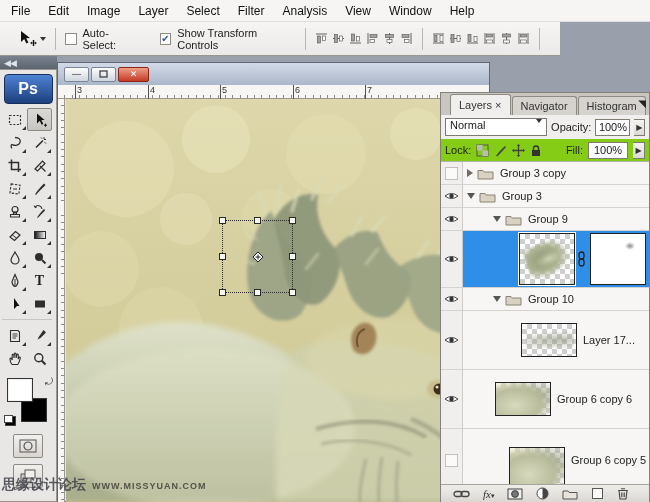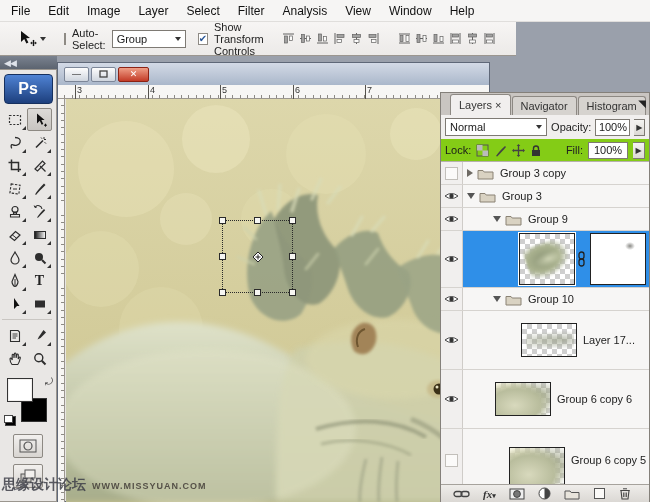--- a/index.html
+++ b/index.html
@@ -6,21 +6,21 @@
   html,body { width:650px; height:502px; overflow:hidden; }
   body { font-family:"Liberation Sans","DejaVu Sans",sans-serif; font-size:11px; color:#1a1a1a; background:#9aa0ab; }
   .abs { position:absolute; }
   #stage { position:relative; width:650px; height:502px; background:#9aa0ab; overflow:hidden; }
 
   
   #menubar { left:0; top:0; width:650px; height:22px; background:#f6f5f4; border-bottom:1px solid #e0dedc; display:flex; align-items:center; padding-left:2px; }
   .menu-item { padding:11px 9px; font-size:12px; color:#111; cursor:default; }
 
   
-  #optionsbar { left:0; top:22px; width:516px; height:34px; background:linear-gradient(#f7f5f4,#eceae8); border-bottom:1px solid #9b968f; display:flex; align-items:center; gap:6px; padding:0 17px; }
+  #optionsbar { left:0; top:22px; width:560px; height:34px; background:linear-gradient(#f7f5f4,#eceae8); border-bottom:1px solid #9b968f; display:flex; align-items:center; gap:6px; padding:0 17px; }
   .vsep { width:1px; height:22px; background:#b9b5b0; margin:0 3px; }
   .tool-chip { display:flex; align-items:center; gap:3px; }
   .dd-arrow { width:0; height:0; border-left:3px solid transparent; border-right:3px solid transparent; border-top:4px solid #333; }
   .checkbox { width:12px; height:12px; background:#fff; border:1px solid #8e8a84; display:inline-flex; align-items:center; justify-content:center; font-size:10px; color:#2b5797; line-height:1; }
   .opt-label { font-size:11px; color:#222; }
   .dropdown { background:#fff; border:1px solid #7e7a74; height:18px; min-width:74px; display:flex; align-items:center; justify-content:space-between; padding:0 4px; font-size:11px; }
   .align-icons { display:flex; gap:4px; align-items:center; }
   .ai { opacity:.75; }
 
   
@@ -65,21 +65,21 @@
   #wm-cn { font-size:14px; color:#3f4049; opacity:.85; font-weight:bold; }
   #wm-url { font-size:9px; color:#4a453e; letter-spacing:1px; opacity:.9; font-weight:bold; }
 
   
   #layers-panel { left:440px; top:92px; width:210px; height:410px; background:#eceae8; border:1px solid #84807a; z-index:5; }
   #panel-tabs { height:22px; background:#c9c5c1; display:flex; align-items:flex-end; padding-left:9px; position:relative; }
   .ptab { height:19px; padding:0 8px; font-size:11px; display:flex; align-items:center; border:1px solid #8d8983; border-bottom:none; border-radius:3px 3px 0 0; background:#d6d3cf; color:#333; margin-right:1px; }
   .ptab.active { background:#f1efee; height:21px; }
   #panel-menu-arrow { position:absolute; right:3px; top:5px; font-size:10px; color:#222; }
   #blend-row { height:24px; display:flex; align-items:center; gap:4px; padding:0 4px; background:#f1efee; }
-  #blend-select { background:#fff; border:1px solid #7e7a74; height:18px; width:116px; display:flex; align-items:center; justify-content:space-between; padding:8px 4px; }
+  #blend-select { background:#fff; border:1px solid #7e7a74; height:18px; width:116px; display:flex; align-items:flex-start; justify-content:space-between; padding:0 4px; }
   .spin-label { font-size:11px; color:#222; margin-left:auto; }
   .spin-box { background:#fff; border:1px solid #7e7a74; height:17px; width:40px; display:flex; align-items:center; justify-content:center; font-size:11px; }
   .spin-arrow { width:12px; height:17px; border:1px solid #7e7a74; border-left:none; background:linear-gradient(#f5f4f2,#dcd9d5); display:flex; align-items:center; justify-content:center; font-size:8px; color:#333; }
   #lock-row { height:23px; display:flex; align-items:center; gap:5px; padding:0 4px; background:#84cc16; border-bottom:1px solid #b5b1ac; }
   #layer-list { position:relative; height:322px; background:#f7f6f5; overflow:hidden; }
   .lrow { display:flex; align-items:center; border-bottom:1px solid #d6d3cf; position:relative; }
   .lrow.small { height:23px; }
   .eye-cell { width:22px; align-self:stretch; border-right:1px solid #cfccc8; display:flex; align-items:center; justify-content:center; flex:none; background:#f1efee; }
   .eye-empty { width:13px; height:13px; border:1px solid #c2bfba; background:#fbfaf9; }
   .tri-right { width:0; height:0; border-top:4px solid transparent; border-bottom:4px solid transparent; border-left:6px solid #6e6a64; margin:0 4px; }
@@ -100,21 +100,21 @@
   .smudge { position:absolute; left:4px; top:6px; width:48px; height:22px; background:
       radial-gradient(ellipse at 25% 50%, #9aa18577 0%, transparent 60%),
       radial-gradient(ellipse at 75% 45%, #8a917788 0%, transparent 55%); filter:blur(.5px); }
   .hippo-mini { position:absolute; inset:0; background:
       radial-gradient(ellipse at 35% 70%, #d8d9bd 0%, #b9bd9d 50%, transparent 75%),
       radial-gradient(ellipse at 70% 40%, #9aa07f 0%, transparent 60%),
       radial-gradient(ellipse at 20% 30%, #e3e0b8 0%, transparent 55%); }
   .mask-mark { position:absolute; right:10px; top:8px; width:10px; height:8px; background:radial-gradient(ellipse,#8a8a86 0%,transparent 70%); }
   #bottom-bar { height:18px; background:linear-gradient(#efedea,#dbd8d4); border-top:1px solid #a6a29c; display:flex; align-items:center; gap:13px; padding:0 12px; }
 
-  .fx-text { font-size:11px; font-style:italic; font-weight:bold; color:#333; font-family:"Liberation Serif",serif; }
+  .fx-text { font-size:11px; font-style:italic; font-weight:normal; color:#333; font-family:"Liberation Serif",serif; }
 </style>
 </head>
 <body>
 
 <div id="stage">
 
   <div id="menubar" class="abs">
     <span class="menu-item">File</span>
     <span class="menu-item">Edit</span>
     <span class="menu-item">Image</span>
@@ -135,24 +135,20 @@
             <line x1="14" y1="13" x2="19" y2="13"></line>
             <line x1="16.5" y1="10.5" x2="16.5" y2="15.5"></line>
             <path d="M13.2,13 l1.6,-1.4 v2.8 Z M19.8,13 l-1.6,-1.4 v2.8 Z M16.5,9.7 l-1.4,1.6 h2.8 Z M16.5,16.3 l-1.4,-1.6 h2.8 Z" fill="#111" stroke="none"></path>
           </g>
         </svg>
       <span class="dd-arrow"></span>
     </span>
     <span class="vsep"></span>
     <span class="checkbox"></span>
     <span class="opt-label">Auto-Select:</span>
-    <span class="dropdown">
-      <span>Group</span>
-      <span class="dd-arrow"></span>
-    </span>
     <span style="width:8px"></span>
     <span class="checkbox">✔</span>
     <span class="opt-label">Show Transform Controls</span>
     <span class="vsep"></span>
     <span class="align-icons">
       <svg class="ai" width="13" height="13">
           <line x1="1" y1="2" x2="12" y2="2" stroke="#333"></line>
           <rect x="2.5" y="4" width="3" height="7" fill="#888" stroke="#333" stroke-width=".7"></rect>
           <rect x="7.5" y="4" width="3" height="4.5" fill="#fff" stroke="#333" stroke-width=".7"></rect>
         </svg>

